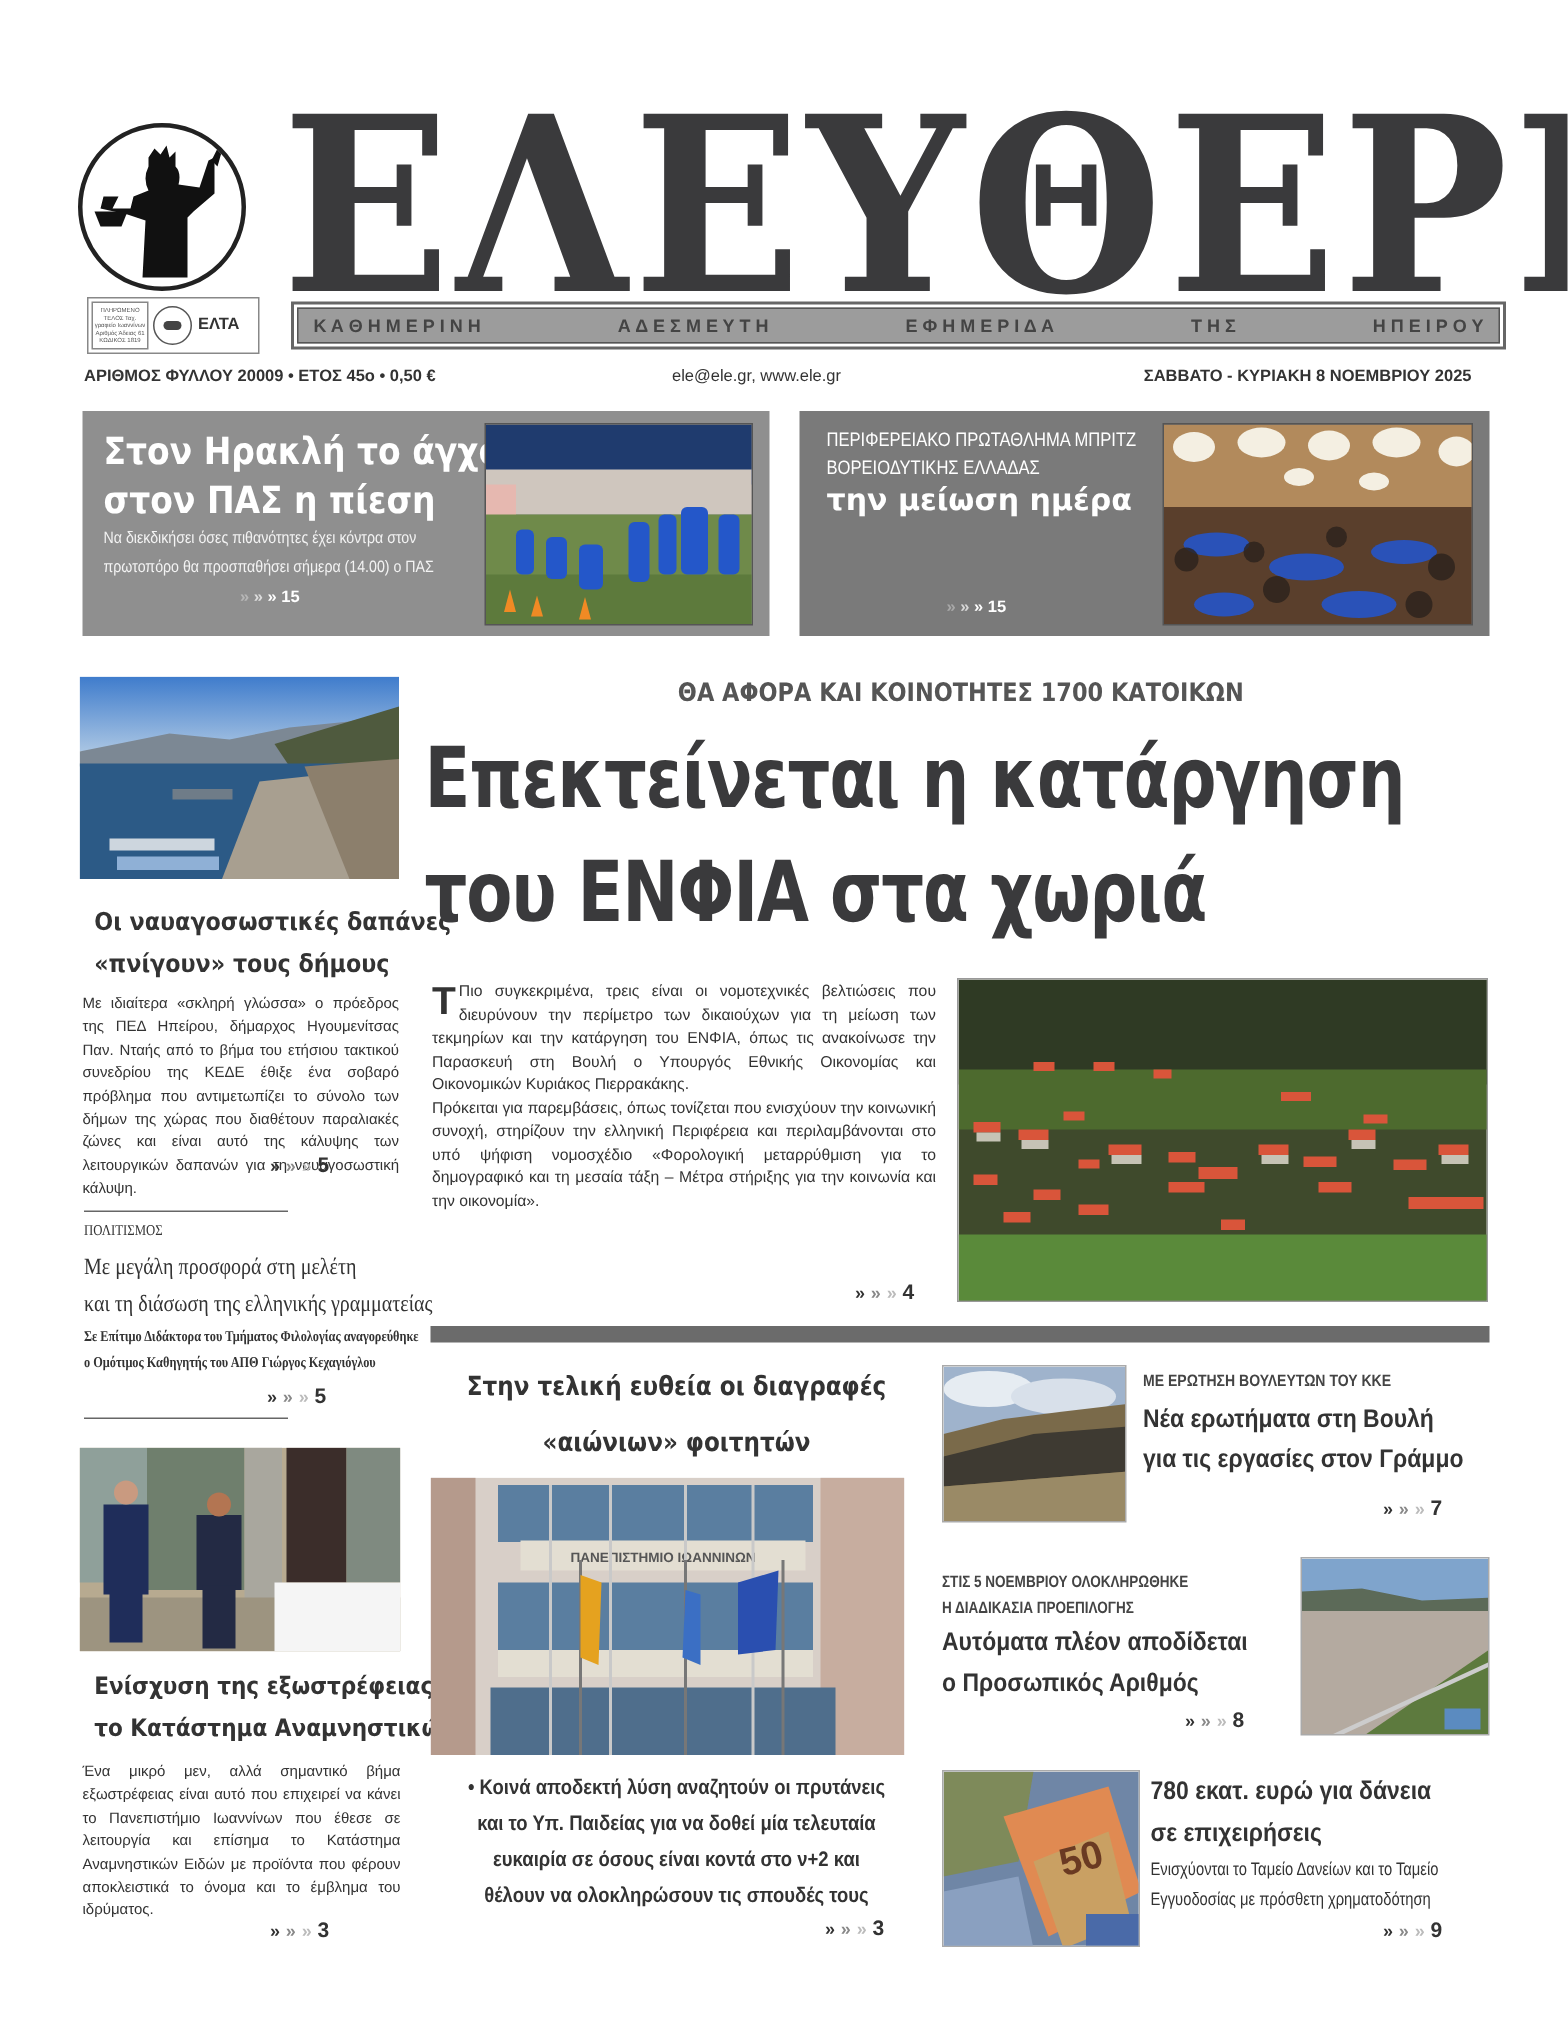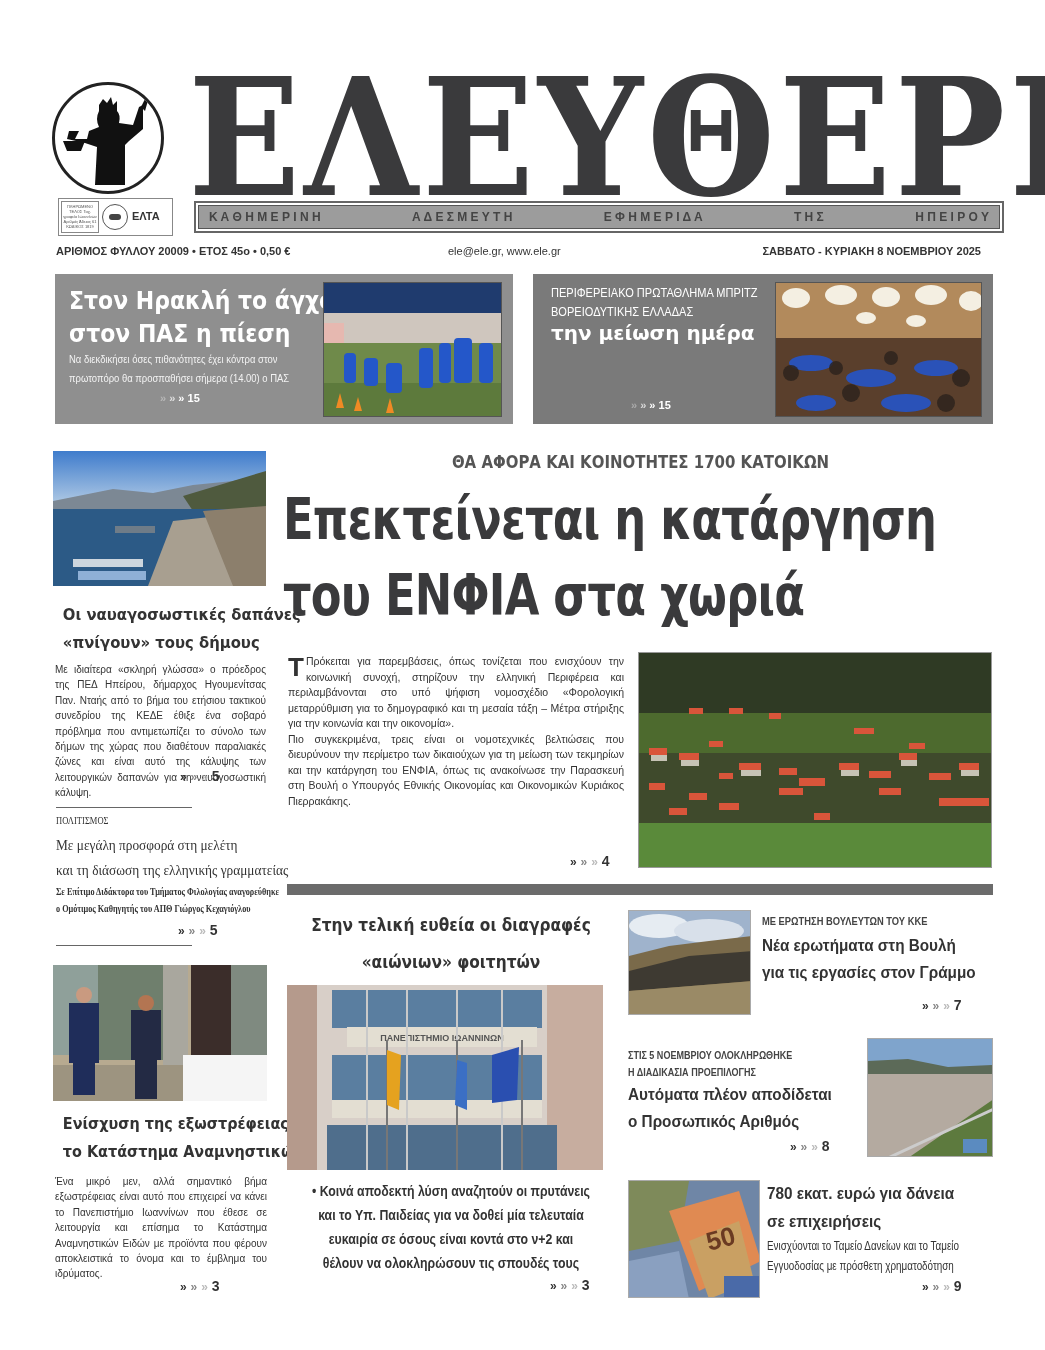--- a/index.html
+++ b/index.html
@@ -272,22 +272,22 @@
 <div id="left-body2" class="abs lbody">Ένα μικρό μεν, αλλά σημαντικό βήμα εξωστρέφειας είναι αυτό που επιχειρεί να κάνει το Πανεπιστήμιο Ιωαννίνων που έθεσε σε λειτουργία και επίσημα το Κατάστημα Αναμνηστικών Ειδών με προϊόντα που φέρουν αποκλειστικά το όνομα και το έμβλημα του ιδρύματος.</div>
 <div id="left-ref2" class="abs refline"><span class="a1">»</span> <span class="a2">»</span> <span class="a3">»</span> <span>3</span></div>
 
 <div id="main-kicker" class="abs">ΘΑ ΑΦΟΡΑ ΚΑΙ ΚΟΙΝΟΤΗΤΕΣ 1700 ΚΑΤΟΙΚΩΝ</div>
 <div id="main-title" class="abs">
   <div>Επεκτείνεται η κατάργηση</div>
   <div>του ΕΝΦΙΑ στα χωριά</div>
 </div>
 <div id="main-body" class="abs">
   <span class="dropcap">Τ</span>
+  <p>Πιο συγκεκριμένα, τρεις είναι οι νομοτεχνικές βελτιώσεις που διευρύνουν την περίμετρο των δικαιούχων για τη μείωση των τεκμηρίων και την κατάργηση του ΕΝΦΙΑ, όπως τις ανακοίνωσε την Παρασκευή στη Βουλή ο Υπουργός Εθνικής Οικονομίας και Οικονομικών Κυριάκος Πιερρακάκης.</p>
   <p>Πρόκειται για παρεμβάσεις, όπως τονίζεται που ενισχύουν την κοινωνική συνοχή, στηρίζουν την ελληνική Περιφέρεια και περιλαμβάνονται στο υπό ψήφιση νομοσχέδιο «Φορολογική μεταρρύθμιση για το δημογραφικό και τη μεσαία τάξη – Μέτρα στήριξης για την κοινωνία και την οικονομία».</p>
-  <p>Πιο συγκεκριμένα, τρεις είναι οι νομοτεχνικές βελτιώσεις που διευρύνουν την περίμετρο των δικαιούχων για τη μείωση των τεκμηρίων και την κατάργηση του ΕΝΦΙΑ, όπως τις ανακοίνωσε την Παρασκευή στη Βουλή ο Υπουργός Εθνικής Οικονομίας και Οικονομικών Κυριάκος Πιερρακάκης.</p>
 </div>
 <div id="main-ref" class="abs refline"><span class="a1">»</span> <span class="a2">»</span> <span class="a3">»</span> <span>4</span></div>
 <div id="main-img" class="abs">
   <svg width="354" height="216" viewBox="0 0 354 216" preserveAspectRatio="none">
     <rect width="354" height="216" fill="#3f4a2c"></rect>
     <rect width="354" height="70" fill="#2f3a24"></rect>
     <rect y="60" width="354" height="40" fill="#4d6a2e"></rect>
     <rect y="170" width="354" height="46" fill="#5a8a3a"></rect>
     <g fill="#d9553a">
       <rect x="50" y="55" width="14" height="6"></rect>

